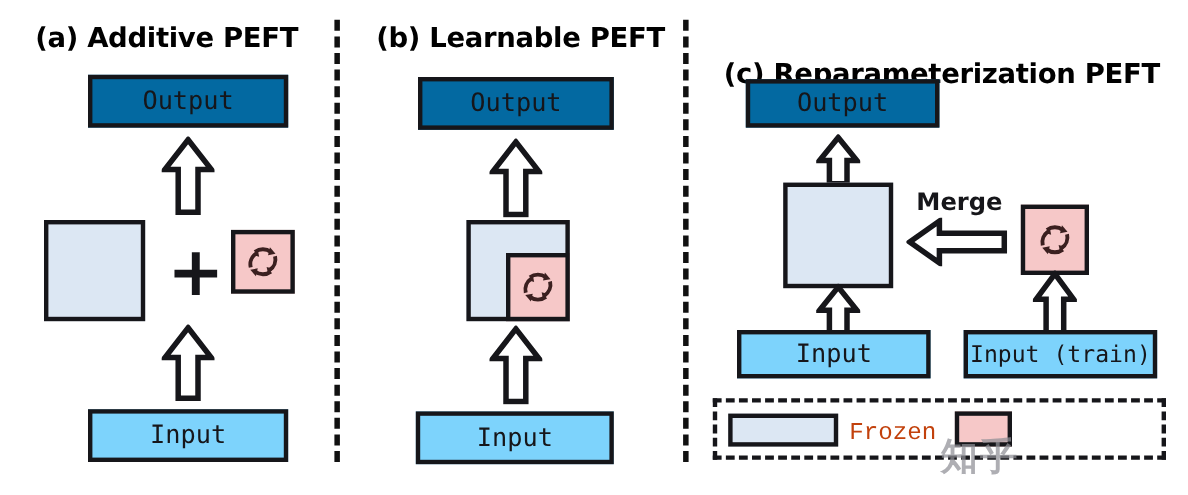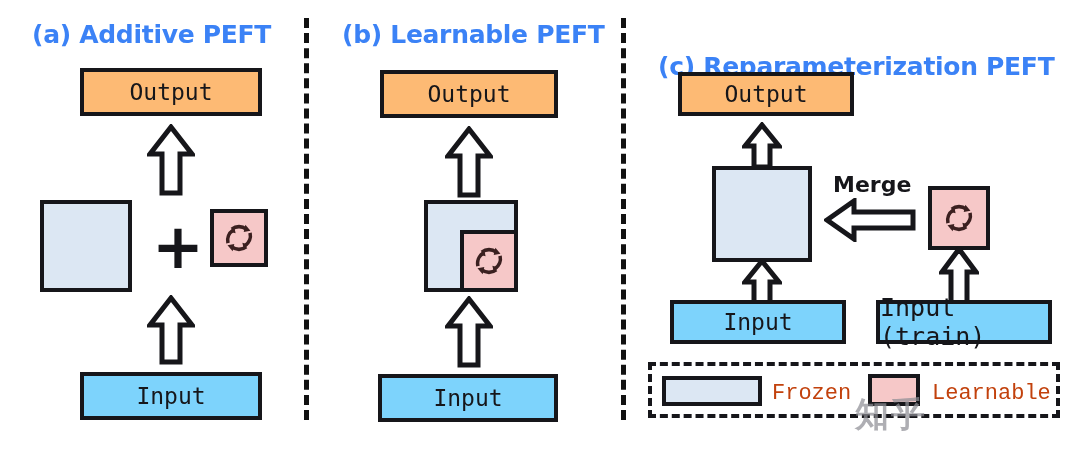--- a/index.html
+++ b/index.html
@@ -15,42 +15,42 @@
     width: 1080px;
     height: 450px;
     background: #ffffff;
     overflow: hidden;
   }
   .panel-title {
     position: absolute;
     font-family: "DejaVu Sans", sans-serif;
     font-size: 25px;
     font-weight: 600;
-    color: #3b82f6;
+    color: #000000;
     white-space: nowrap;
     letter-spacing: -0.3px;
   }
   .sep {
     position: absolute;
     width: 0;
     border-left: 5px dashed #111111;
   }
   .box {
     position: absolute;
     box-sizing: border-box;
     border: 4px solid #16161a;
     display: flex;
     align-items: center;
     justify-content: center;
     font-family: "DejaVu Sans Mono", monospace;
     font-size: 23px;
     color: #16161a;
     letter-spacing: 0px;
   }
-  .box.green  { background: #fdba74; }
+  .box.green  { background: #0369a1; }
   .box.yellow { background: #7dd3fc; }
   .box.blue   { background: #dce7f3; }
   .box.pink   { background: #f6c8c8; }
 
   .arrow-up, .arrow-left {
     position: absolute;
   }
   .plus {
     position: absolute;
     font-family: "DejaVu Sans", sans-serif;
@@ -204,27 +204,26 @@
   </svg>
 
   <svg class="arrow-up" style="left:939px; top:246px;" width="40" height="60" viewBox="0 0 40 60">
     <polygon points="20,3 37,26 28,26 28,57 12,57 12,26 3,26" fill="#ffffff" stroke="#16161a" stroke-width="5" stroke-linejoin="miter"></polygon>
   </svg>
 
   <div class="box yellow" style="left:670px; top:300px; width:176px; height:44px;">
     <span>Input</span>
   </div>
 
-  <div class="box yellow" style="left:876px; top:300px; width:176px; height:44px; font-size:25px;">
+  <div class="box yellow" style="left:876px; top:300px; width:176px; height:44px; font-size:21px;">
     <span>Input (train)</span>
   </div>
 
   <div class="legend" style="left:648px; top:362px; width:412px; height:56px;"></div>
 
   <div class="box blue" style="left:662px; top:376px; width:100px; height:30px; border-width:4px;"></div>
   <div class="legend-label" style="left:772px; top:381px;">Frozen</div>
 
   <div class="box pink" style="left:868px; top:374px; width:52px; height:32px; border-width:4px;"></div>
-  <div class="legend-label" style="left:932px; top:381px;">Learnable</div>
 
   <div class="watermark wm-logo" style="left:855px; top:392px;">知乎</div>
 
 </div>
 
 </body></html>

